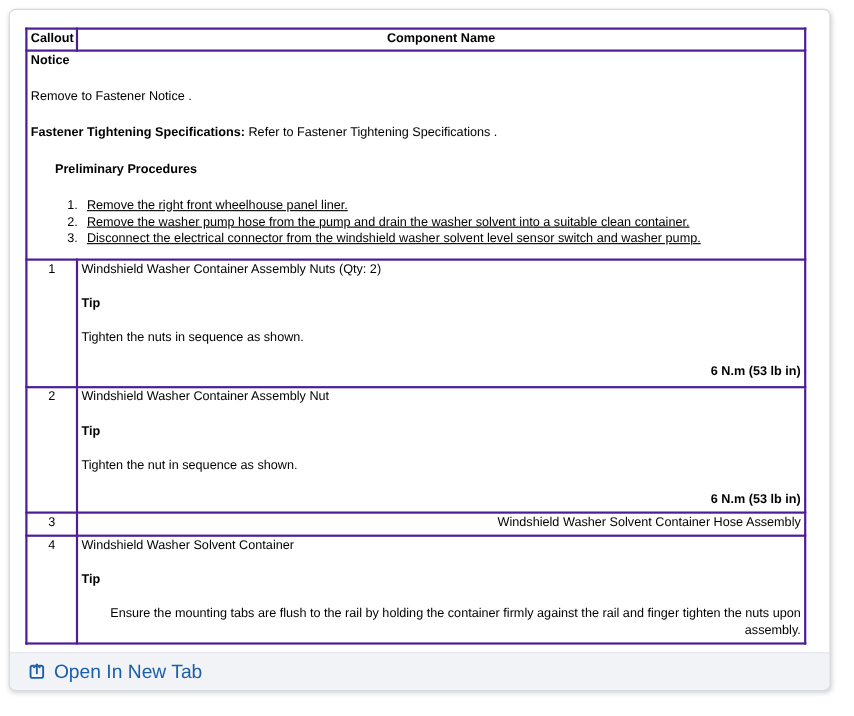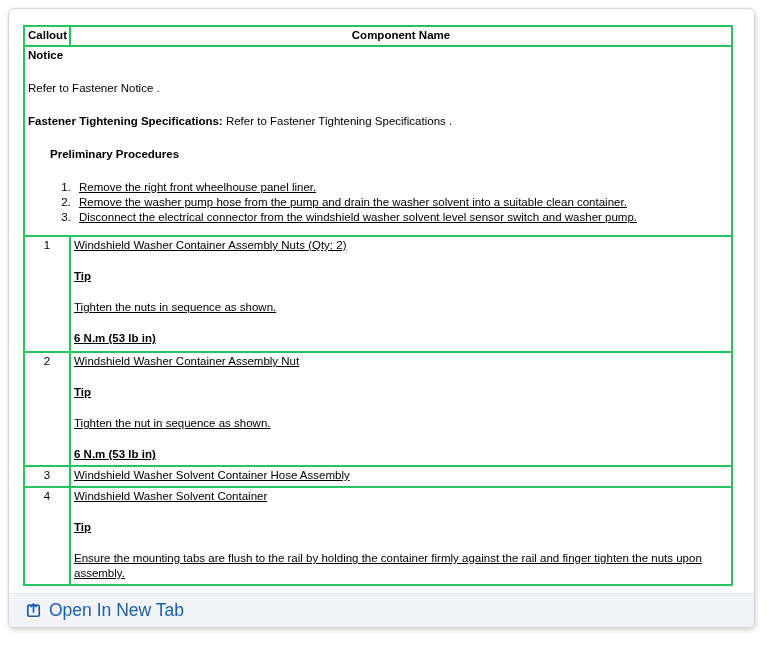--- a/index.html
+++ b/index.html
@@ -13,28 +13,28 @@
     background:#fff; border:1px solid #d4d8dd; border-radius:6px;
     box-shadow:1px 2px 5px rgba(0,0,0,.18);
     display:flex; flex-direction:column; overflow:hidden;
   }
   .doc { flex:1; padding:16px 14px 0 14px; overflow:hidden; }
   table.component-table {
     border-collapse:collapse; width:710px; table-layout:fixed;
     font-size:11.5px; line-height:15px;
   }
   table.component-table td {
-    border:2px solid #22c55e; vertical-align:top; padding:1px 3px;
+    border:2px solid #4c1d95; vertical-align:top; padding:1px 3px;
     overflow:hidden;
   }
   col.callout-col { width:46px; }
   td.hdr { font-weight:bold; text-align:center; padding:1px 2px; }
   td.callout-cell { text-align:center; vertical-align:middle; }
-  .cellp { margin:0 0 16px 0;text-decoration:underline; }
-  .cellp.last { margin-bottom:2px; }
+  .cellp { margin:0 0 16px 0; }
+  .cellp.last { margin-bottom:2px;text-align:right; }
   .np { margin:0 0 18px 0; }
   .bold { font-weight:bold; }
   .indent { margin-left:22px; }
   ol.steps { margin:0; padding:0 0 0 46px;text-decoration:underline; }
   ol.steps li { margin:0 0 0 0; padding-left:5px; }
   .footer {
     flex:none; height:33px; background:var(--footer-bg, #f1f3f7);
     border-top:1px solid #e3e6eb;
     display:flex; align-items:center; justify-content:space-between;
     padding:0 16px;
@@ -59,21 +59,21 @@
         </colgroup>
       <tbody>
           <tr>
         <td class="hdr" style="height:16px;">Callout</td>
         <td class="hdr">Component Name</td>
       </tr>
 
       <tr>
         <td colspan="2" style="height:186px;">
           <p class="np bold">Notice</p>
-          <p class="np">Refer to Fastener Notice .</p>
+          <p class="np">Remove to Fastener Notice .</p>
           <p class="np"><span class="bold">Fastener Tightening Specifications:</span><span> Refer to Fastener Tightening Specifications .</span></p>
           <p class="np bold indent">Preliminary Procedures</p>
           <ol class="steps">
             <li>Remove the right front wheelhouse panel liner.</li>
             <li>Remove the washer pump hose from the pump and drain the washer solvent into a suitable clean container.</li>
             <li>Disconnect the electrical connector from the windshield washer solvent level sensor switch and washer pump.</li>
           </ol>
         </td>
       </tr>
 

